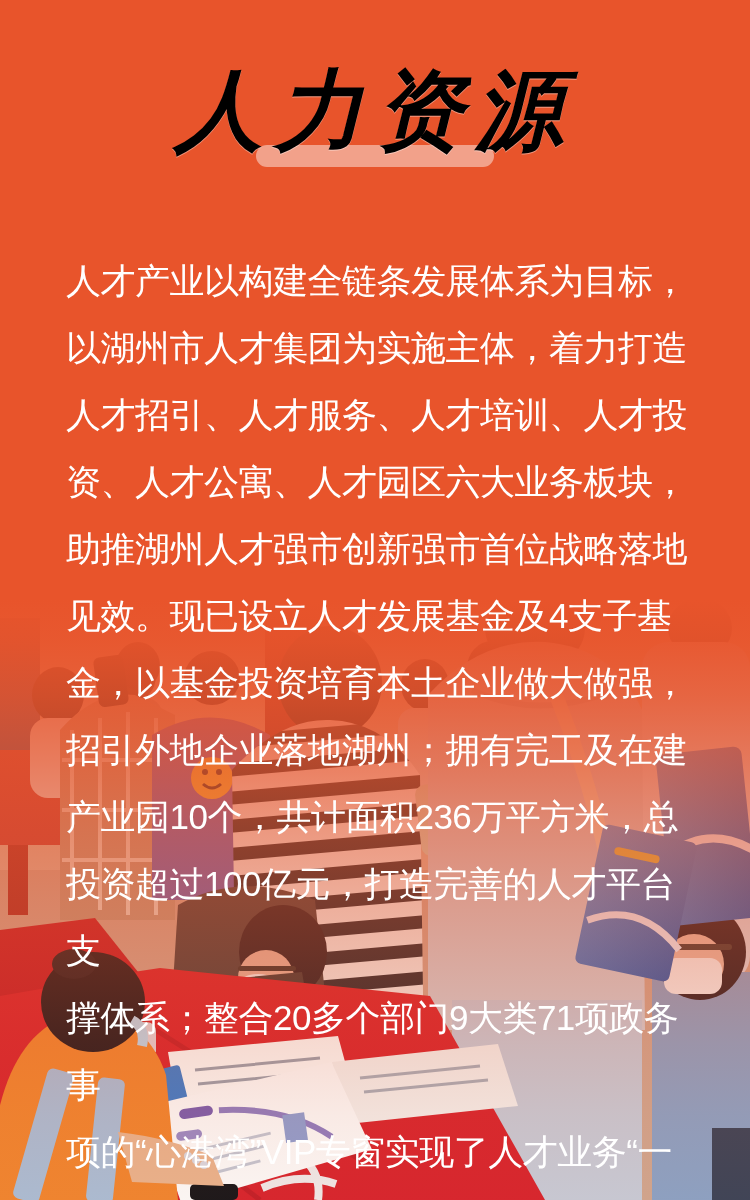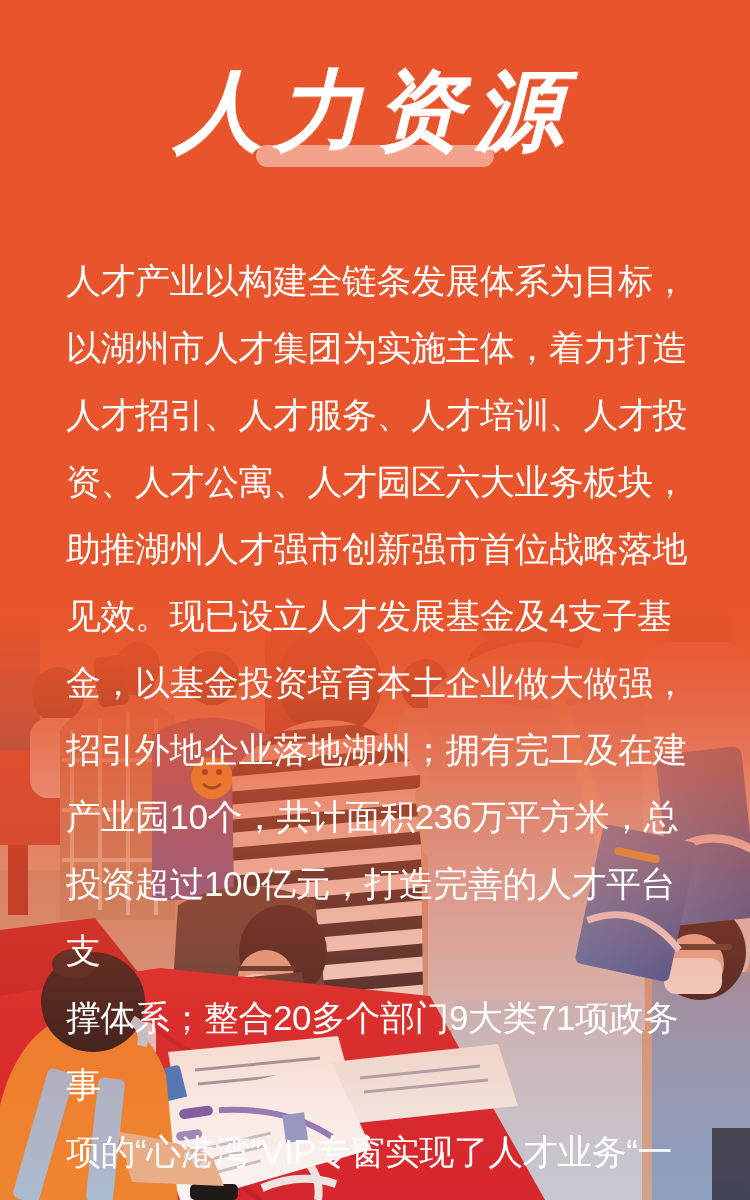--- a/index.html
+++ b/index.html
@@ -11,21 +11,21 @@
 
   
   .hero-pill {
     position:absolute; left:256px; top:145px; width:238px; height:22px;
     border-radius:12px; background:rgba(255,255,255,0.45); z-index:5;
   }
   .hero-title {
     position:absolute; left:0; top:58px; width:750px; text-align:center; z-index:6;
     font-family:"DejaVu Serif","Liberation Serif",serif;
     font-size:88px; font-weight:bold; font-style:italic;
-    color:#ffffff; letter-spacing:12px; line-height:1.2;
+    color:#000000; letter-spacing:12px; line-height:1.2;
     text-shadow:0 1px 0 rgba(255,255,255,0.4);
   }
 
   
   .article {
     position:absolute; left:66px; top:247px; width:640px; z-index:6;
     color:#ffffff; font-size:35px; line-height:67px;
     white-space:pre-line; letter-spacing:-0.5px;
   }
 

